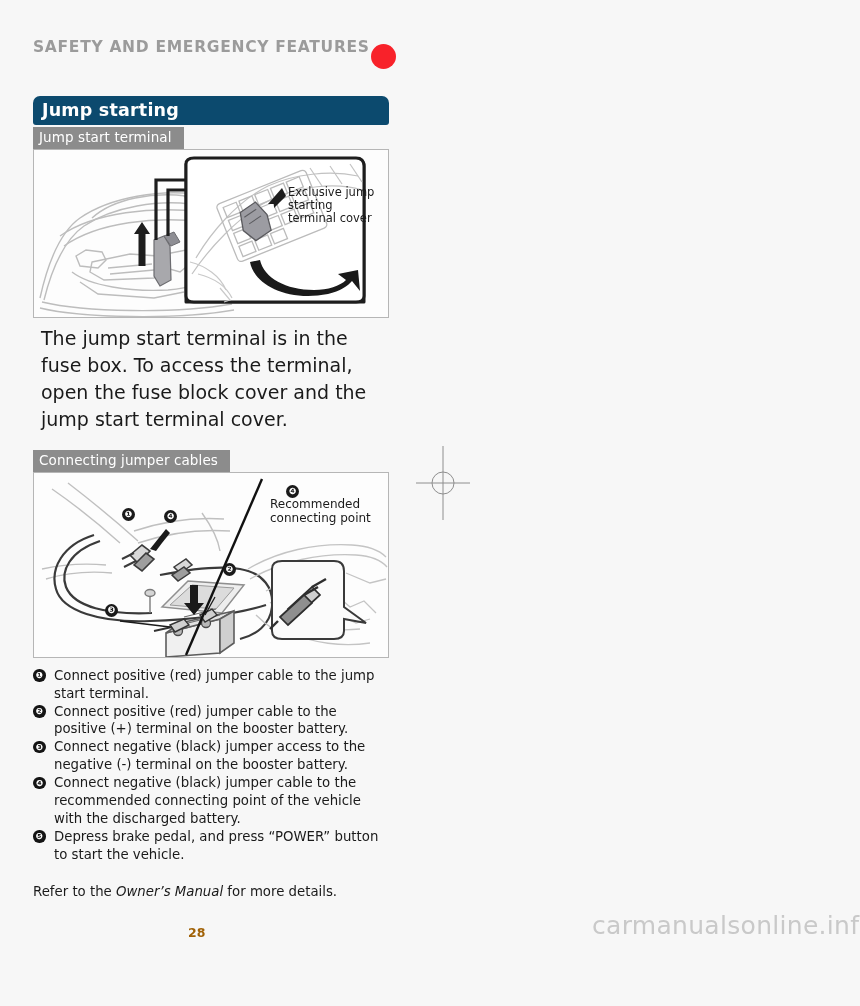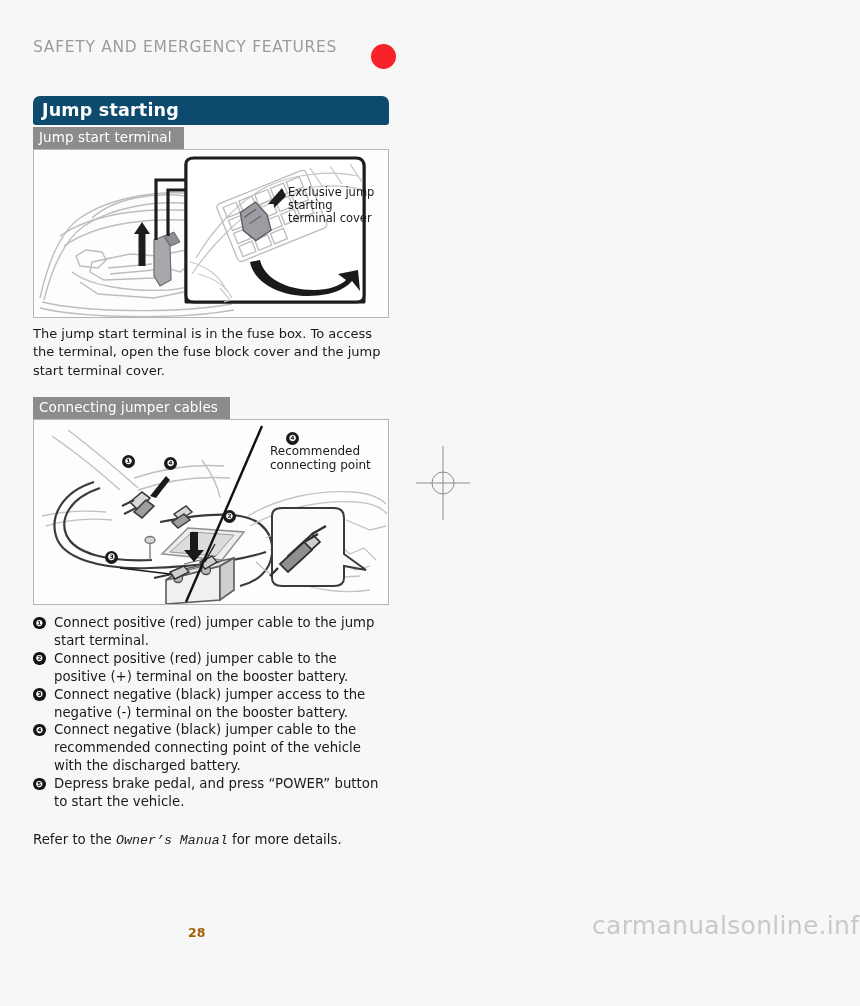--- a/index.html
+++ b/index.html
@@ -16,21 +16,21 @@
   }
 
   
   .running-header {
     position: absolute;
     left: 33px;
     top: 38px;
     font-size: 15.5px;
     letter-spacing: 0.7px;
     color: #9b9b9b;
-    font-weight: 400;
+    font-weight: 700;
     white-space: nowrap;
   }
   .header-dot {
     position: absolute;
     left: 371px;
     top: 44px;
     width: 25px;
     height: 25px;
     border-radius: 50%;
     background: #f8222a;
@@ -95,24 +95,24 @@
     background: #1a1a1a;
     color: #fff;
     font-size: 9px;
     line-height: 13px;
     text-align: center;
     font-weight: bold;
   }
 
   
   .body-text {
-    font-size: 13px;
+    font-size: 19px;
     line-height: 1.42;
     color: #1a1a1a;
-    margin: 7px 0 9px 0;
+    margin: 7px 0 9px 8px;
     width: 352px;
   }
 
   .steps {
     margin: 9px 0 0 0;
     padding: 0;
     list-style: none;
     font-size: 13.3px;
     line-height: 1.345;
     color: #1a1a1a;
@@ -136,21 +136,21 @@
     text-align: center;
     font-weight: bold;
     font-family: "DejaVu Sans", sans-serif;
   }
 
   .refer-line {
     font-size: 13.3px;
     color: #1a1a1a;
     margin-top: 21px;
   }
-  .refer-line i { font-style: italic; font-family: Liberation Mono, monospace; }
+  .refer-line i { font-style: italic; }
 
   
   .reg-mark {
     position: absolute;
     left: 416px;
     top: 446px;
     width: 54px;
     height: 74px;
   }
 

